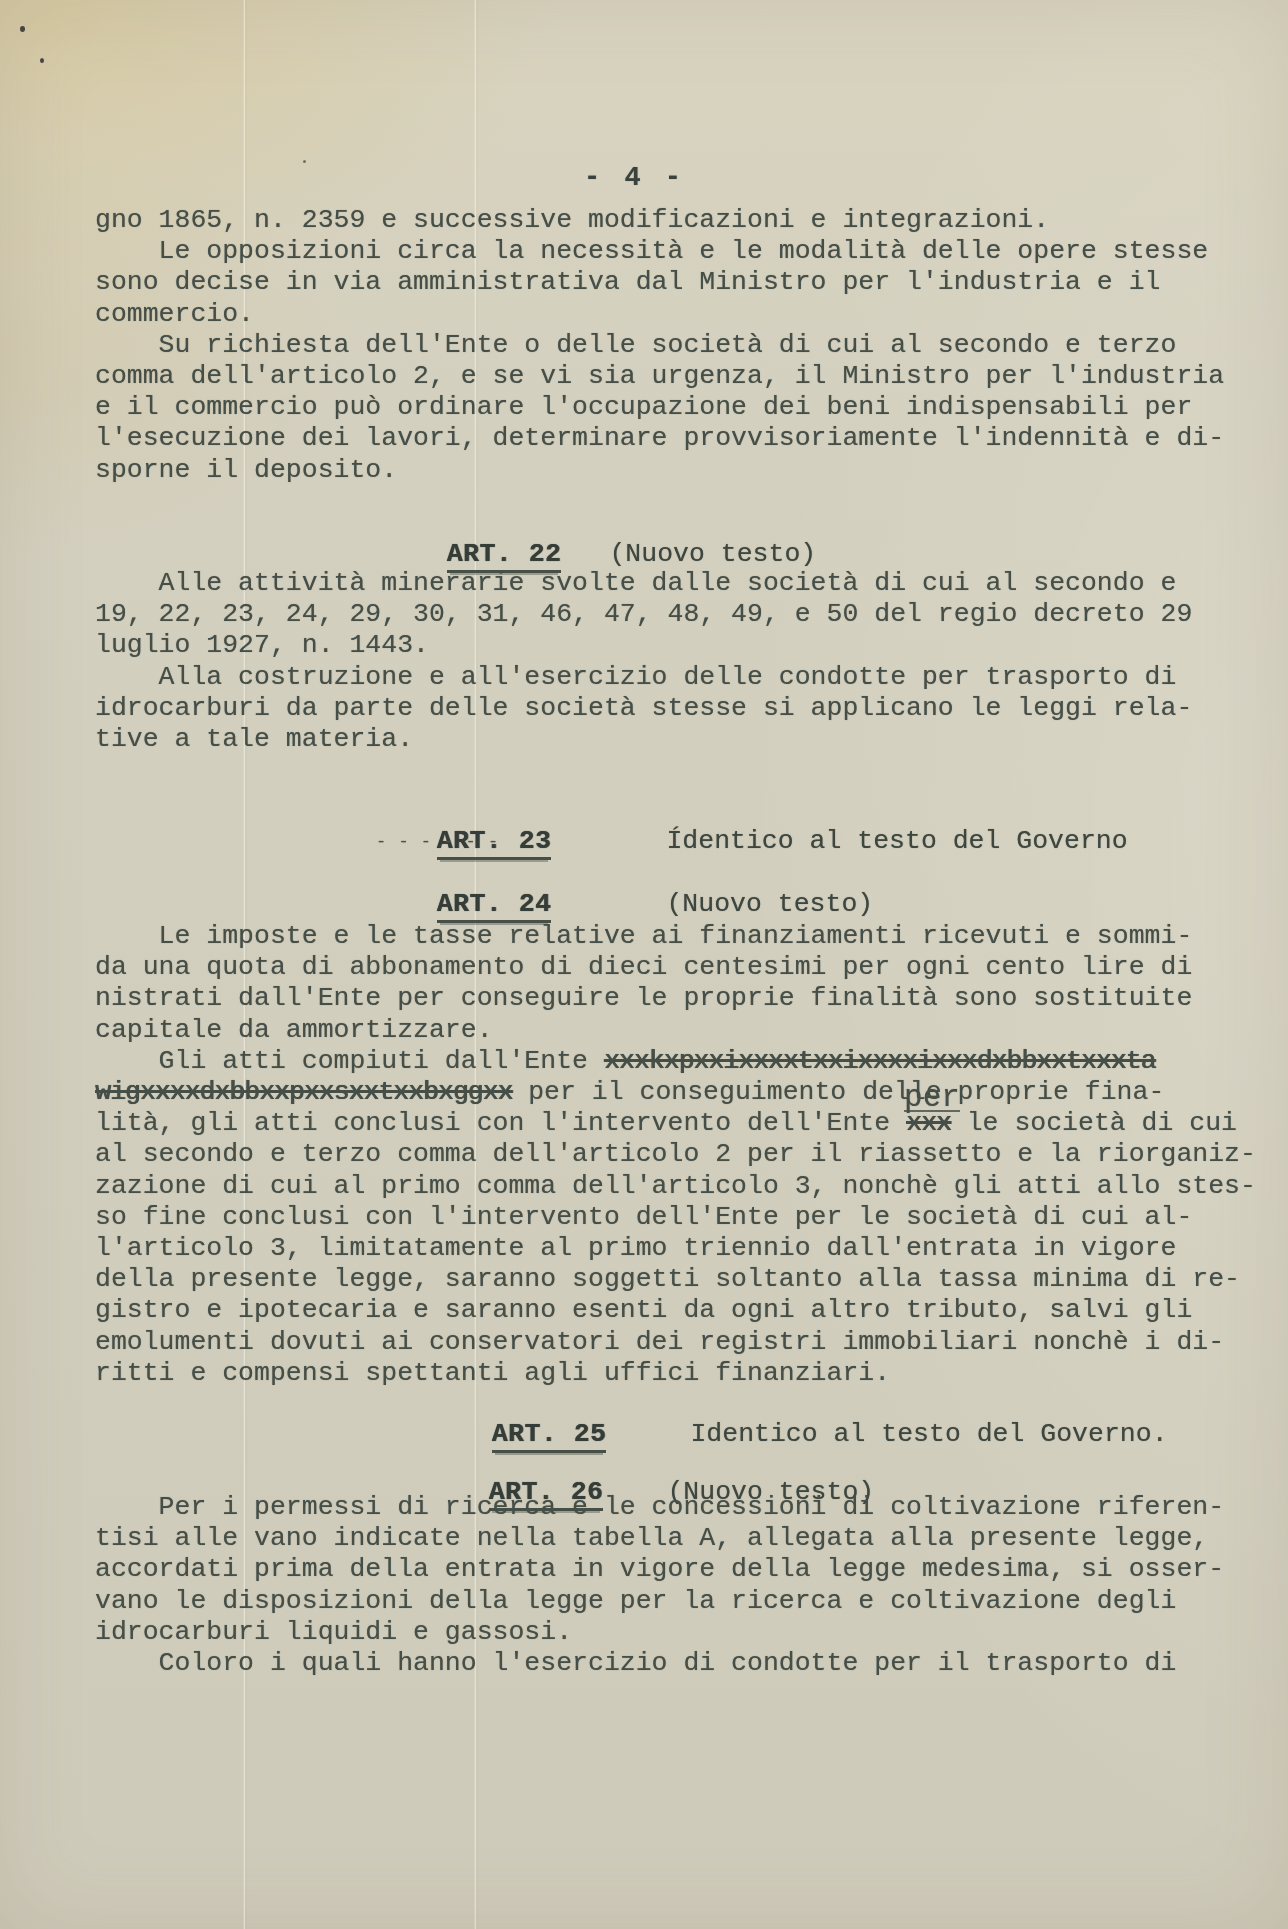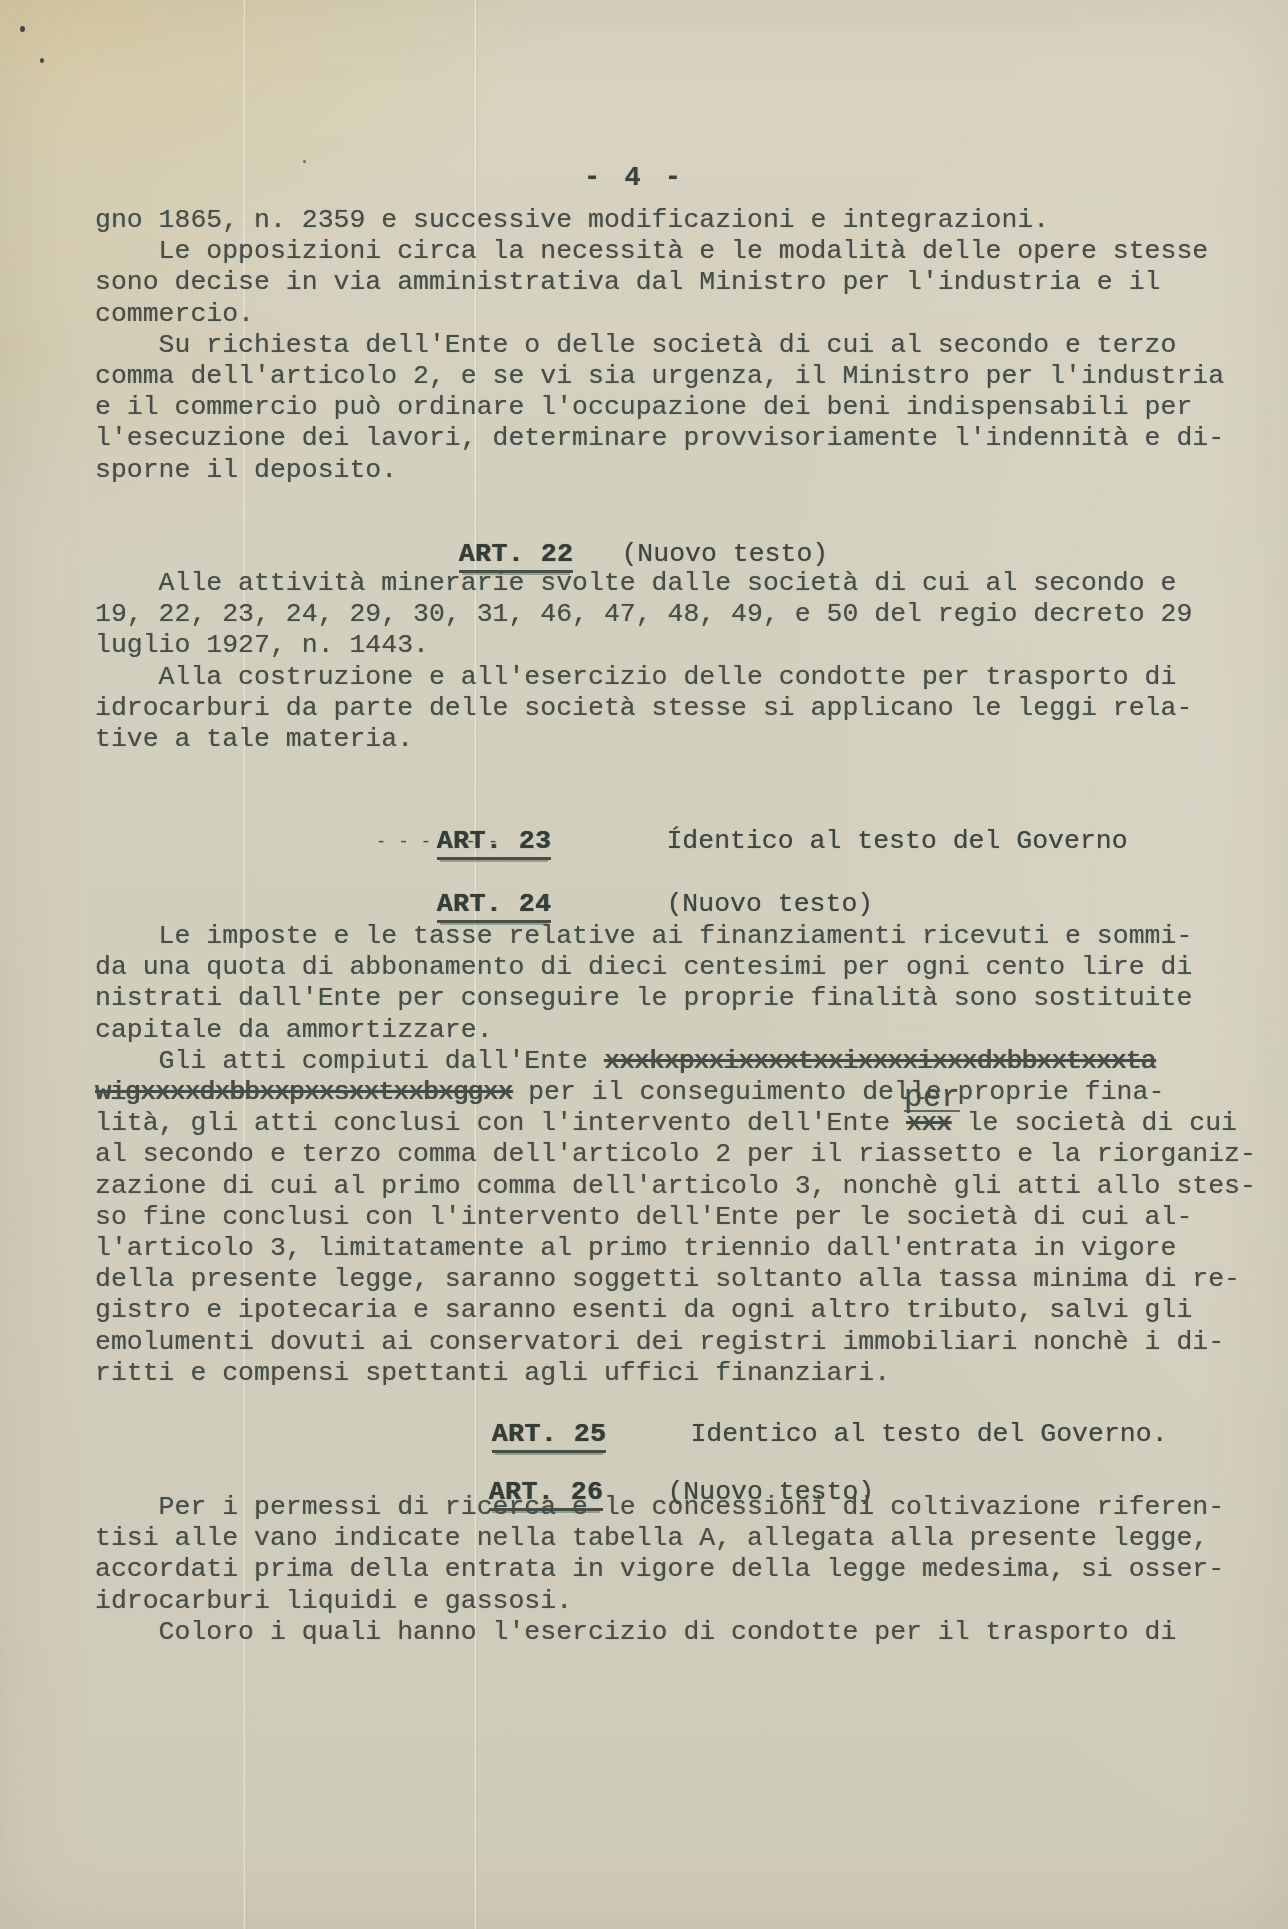--- a/index.html
+++ b/index.html
@@ -79,21 +79,21 @@
     <div class="line">    Le opposizioni circa la necessità e le modalità delle opere stesse</div>
     <div class="line">sono decise in via amministrativa dal Ministro per l'industria e il</div>
     <div class="line">commercio.</div>
     <div class="line">    Su richiesta dell'Ente o delle società di cui al secondo e terzo</div>
     <div class="line">comma dell'articolo 2, e se vi sia urgenza, il Ministro per l'industria</div>
     <div class="line">e il commercio può ordinare l'occupazione dei beni indispensabili per</div>
     <div class="line">l'esecuzione dei lavori, determinare provvisoriamente l'indennità e di-</div>
     <div class="line">sporne il deposito.</div>
   </div>
 
-  <div class="heading" style="left:395px;top:508px">
+  <div class="heading" style="left:383px;top:508px">
     <span class="art">ART. 22</span><span class="sub g48">(Nuovo testo)</span>
   </div>
 
   <div class="block" style="top:568px">
     <div class="line">    Alle attività minerarie svolte dalle società di cui al secondo e</div>
     <div class="line">19, 22, 23, 24, 29, 30, 31, 46, 47, 48, 49, e 50 del regio decreto 29</div>
     <div class="line">luglio 1927, n. 1443.</div>
     <div class="line">    Alla costruzione e all'esercizio delle condotte per trasporto di</div>
     <div class="line">idrocarburi da parte delle società stesse si applicano le leggi rela-</div>
     <div class="line">tive a tale materia.</div>
@@ -131,17 +131,18 @@
   </div>
 
   <div class="heading" style="left:425px;top:1446px">
     <span class="art">ART. 26</span><span class="sub g64">(Nuovo testo)</span>
   </div>
 
   <div class="block" style="top:1492px">
     <div class="line">    Per i permessi di ricerca e le concessioni di coltivazione riferen-</div>
     <div class="line">tisi alle vano indicate nella tabella A, allegata alla presente legge,</div>
     <div class="line">accordati prima della entrata in vigore della legge medesima, si osser-</div>
+    <div class="line">vano le disposizioni della legge per la ricerca e coltivazione degli</div>
     <div class="line">idrocarburi liquidi e gassosi.</div>
     <div class="line">    Coloro i quali hanno l'esercizio di condotte per il trasporto di</div>
   </div>
 
 </div>
 
 </body></html>

